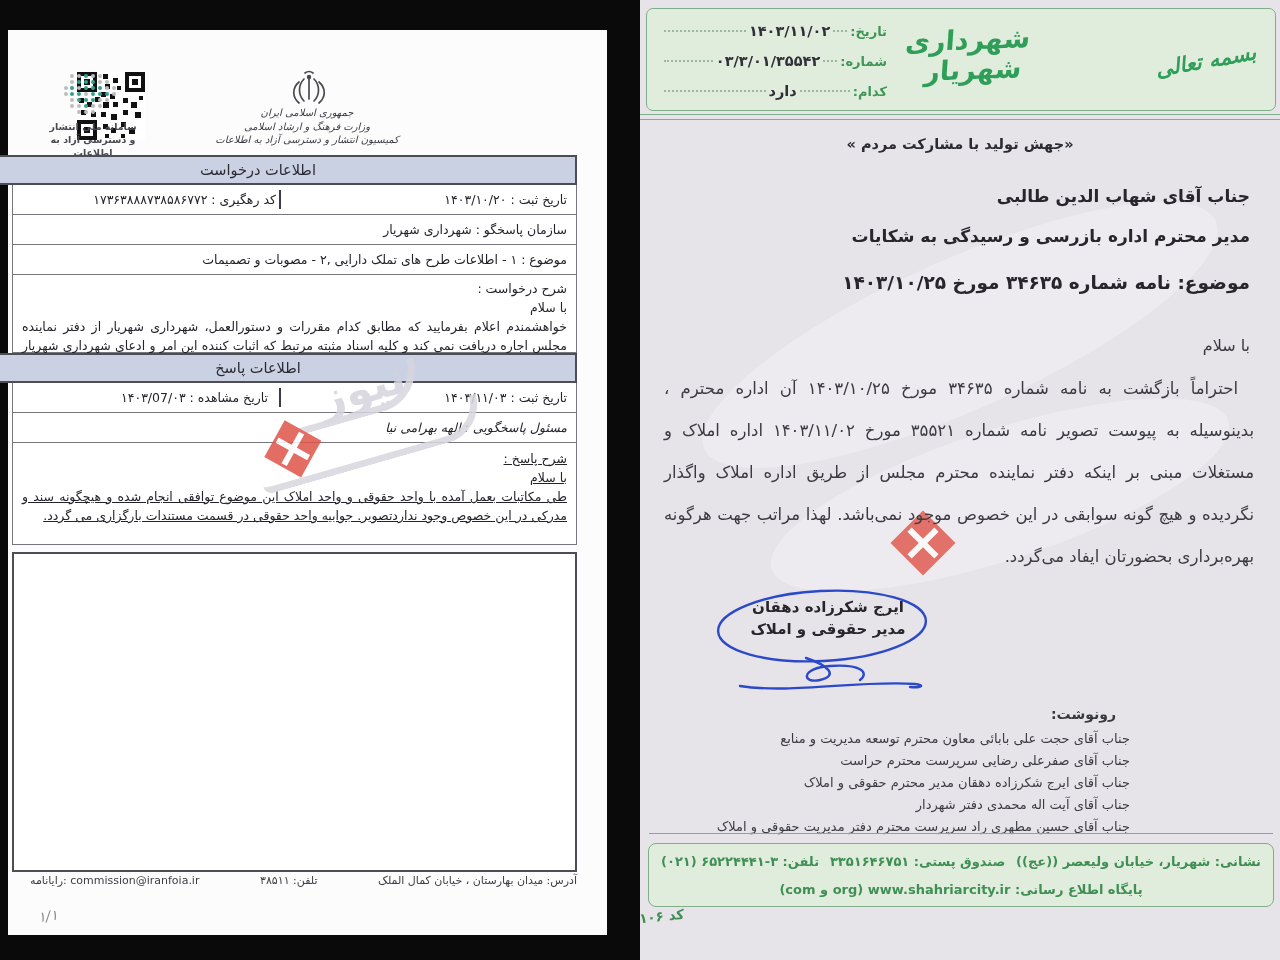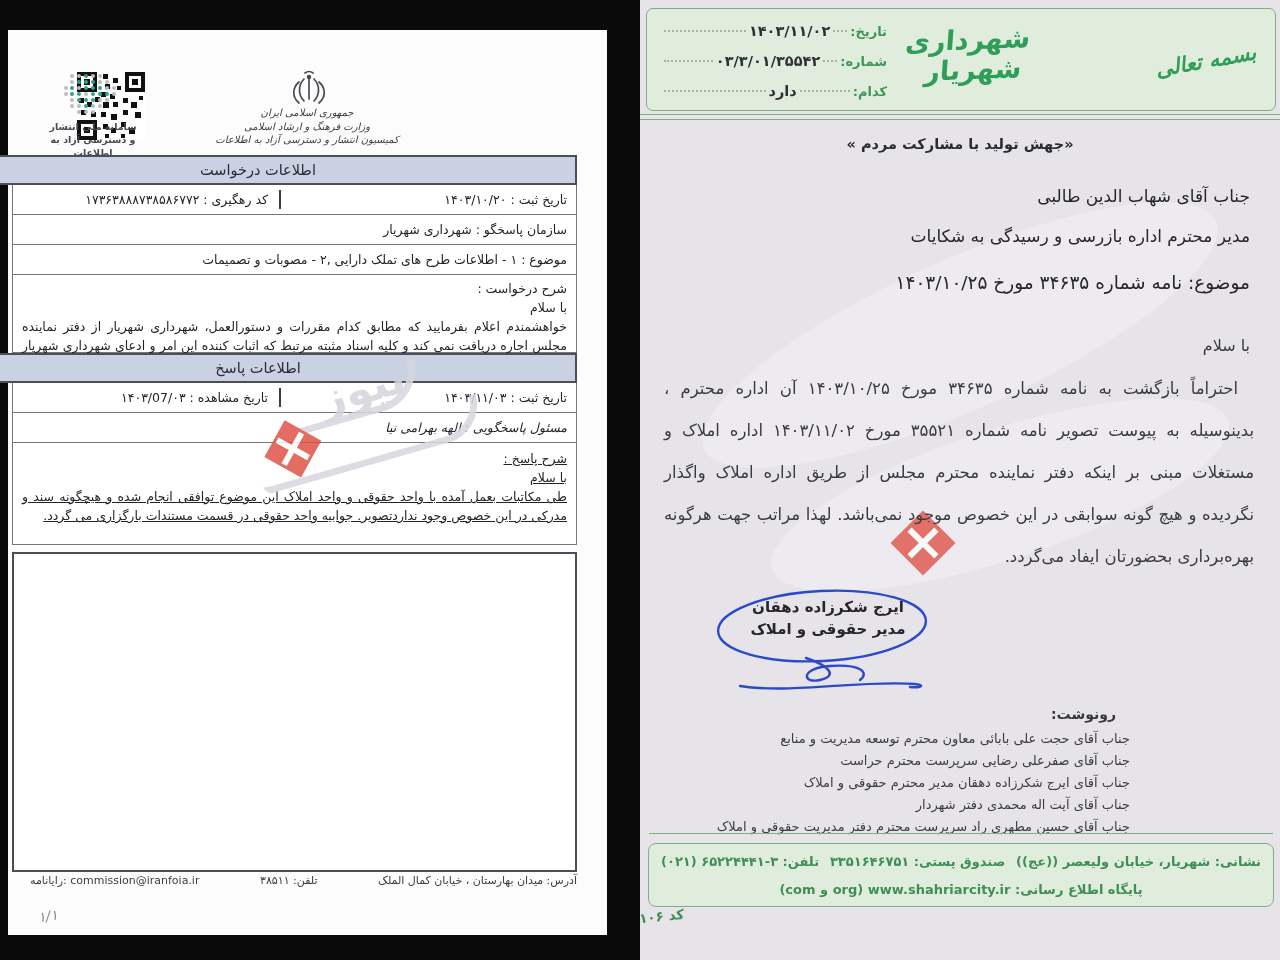--- a/index.html
+++ b/index.html
@@ -49,21 +49,21 @@
               display:flex; align-items:center; font-size:13px; }
   .band-label { color:#3f9655; font-weight:bold; white-space:nowrap; }
   .band-dots { flex:0 0 14px; border-bottom:2px dotted #9ab89e; margin:0 3px; height:1px; }
   .band-dots2 { flex:1; border-bottom:2px dotted #9ab89e; margin:0 3px; height:1px; }
   .band-val { color:#2f2f38; font-weight:bold; font-size:14.5px; white-space:nowrap; }
   #shahriar-logo { position:absolute; left:272px; top:16px; width:110px; text-align:center;
                    color:#2f9e58; font-weight:bold; transform:skewX(-6deg) rotate(-2deg);
                    line-height:30px; font-size:27px; letter-spacing:-2px; }
   #besmele { position:absolute; right:18px; top:40px; color:#2f9e58; font-weight:bold;
              font-size:21px; transform:rotate(-10deg); font-style:italic; }
-  .r-bold { font-weight:normal; color:#26262c; }
+  .r-bold { font-weight:bold; color:#26262c; }
   #slogan { position:absolute; left:0; right:0; top:136px; text-align:center;
             font-size:14.5px; font-weight:bold; color:#2b2b33; }
   #addr1 { position:absolute; right:30px; top:186px; font-size:17px; }
   #addr2 { position:absolute; right:30px; top:226px; font-size:17px; }
   #subject { position:absolute; right:30px; top:272px; font-size:18.5px; }
   #salutation { position:absolute; right:30px; top:336px; font-size:16px; }
   #body-par { position:absolute; right:26px; left:24px; top:368px; font-size:16.5px;
               line-height:42px; text-align:justify; text-indent:16px; color:#3a3a42; }
   #sig-block { position:absolute; right:352px; top:596px; width:200px; text-align:center; }
   .sig-line { font-size:15px; font-weight:bold; color:#26262c; line-height:22px; position:relative; z-index:2; }
@@ -197,21 +197,21 @@
     <div>کمیسیون انتشار و دسترسی آزاد به اطلاعات</div>
   </div>
 
   <div class="sec-header" style="top:125px;">
     <span>اطلاعات درخواست</span>
   </div>
 
   <div class="t-row l-txt" style="top:155px;height:30px;">
     <span>تاریخ ثبت : ۱۴۰۳/۱۰/۲۰</span>
     <span class="v-div" style="right:295px;"></span>
-    <span class="abs" style="right:308px;">کد رهگیری : ۱۷۳۶۳۸۸۸۷۳۸۵۸۶۷۷۲</span>
+    <span class="abs" style="right:300px;">کد رهگیری : ۱۷۳۶۳۸۸۸۷۳۸۵۸۶۷۷۲</span>
   </div>
 
   <div class="t-row l-txt" style="top:185px;height:30px;">
     <span>سازمان پاسخگو : شهرداری شهریار</span>
   </div>
 
   <div class="t-row l-txt" style="top:215px;height:30px;">
     <span>موضوع : ۱ - اطلاعات طرح های تملک دارایی ,۲ - مصوبات و تصمیمات</span>
   </div>
 

